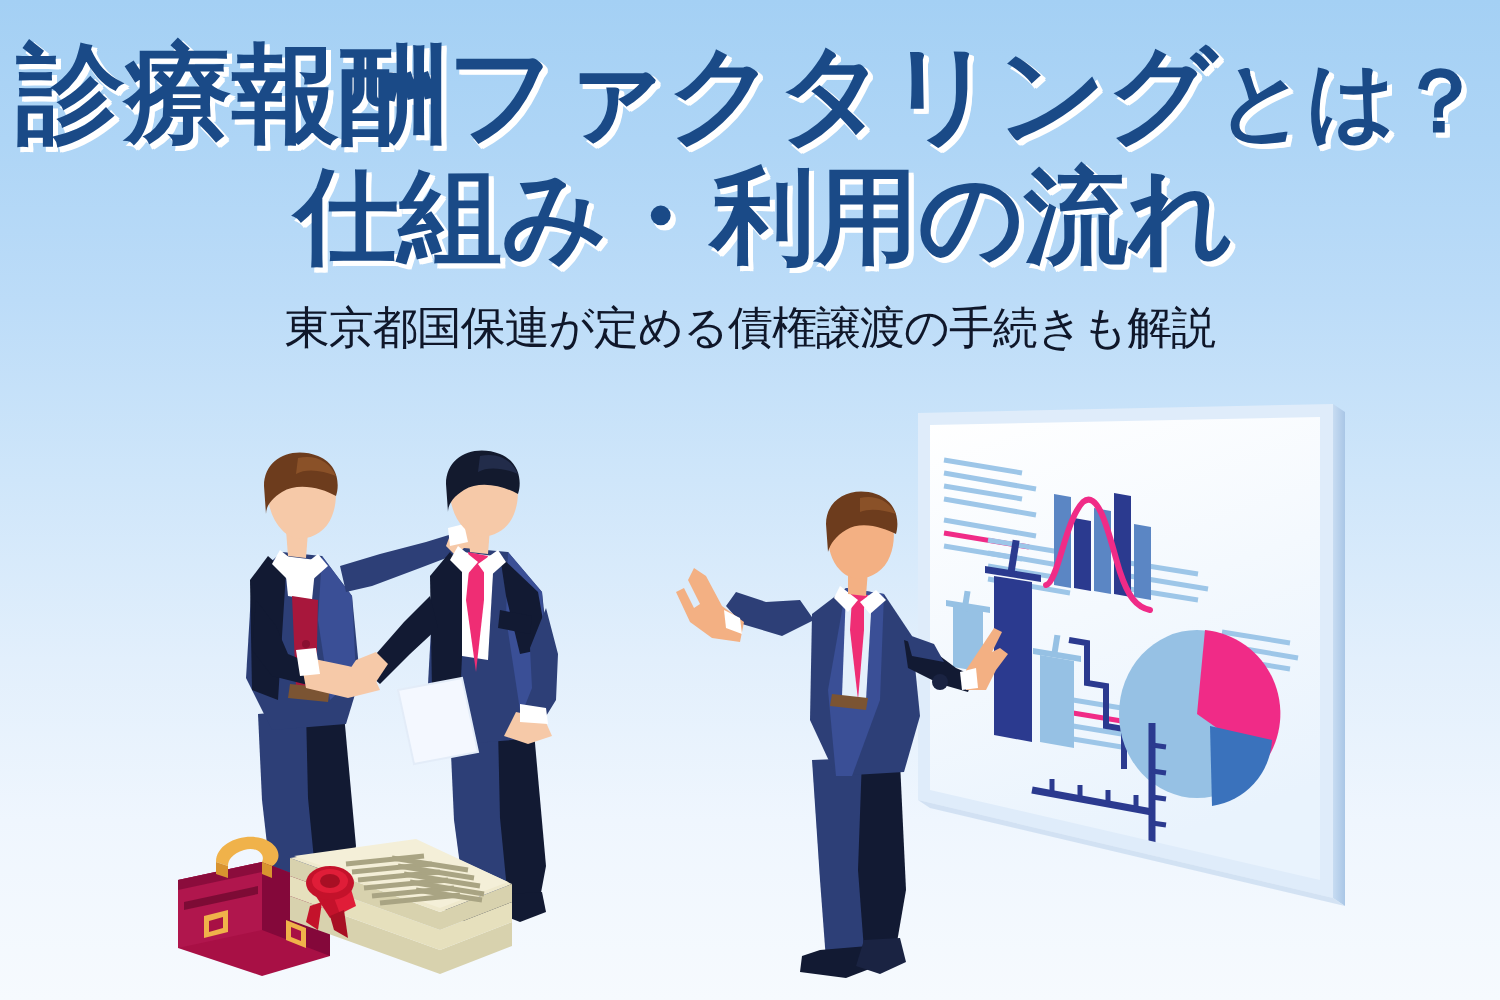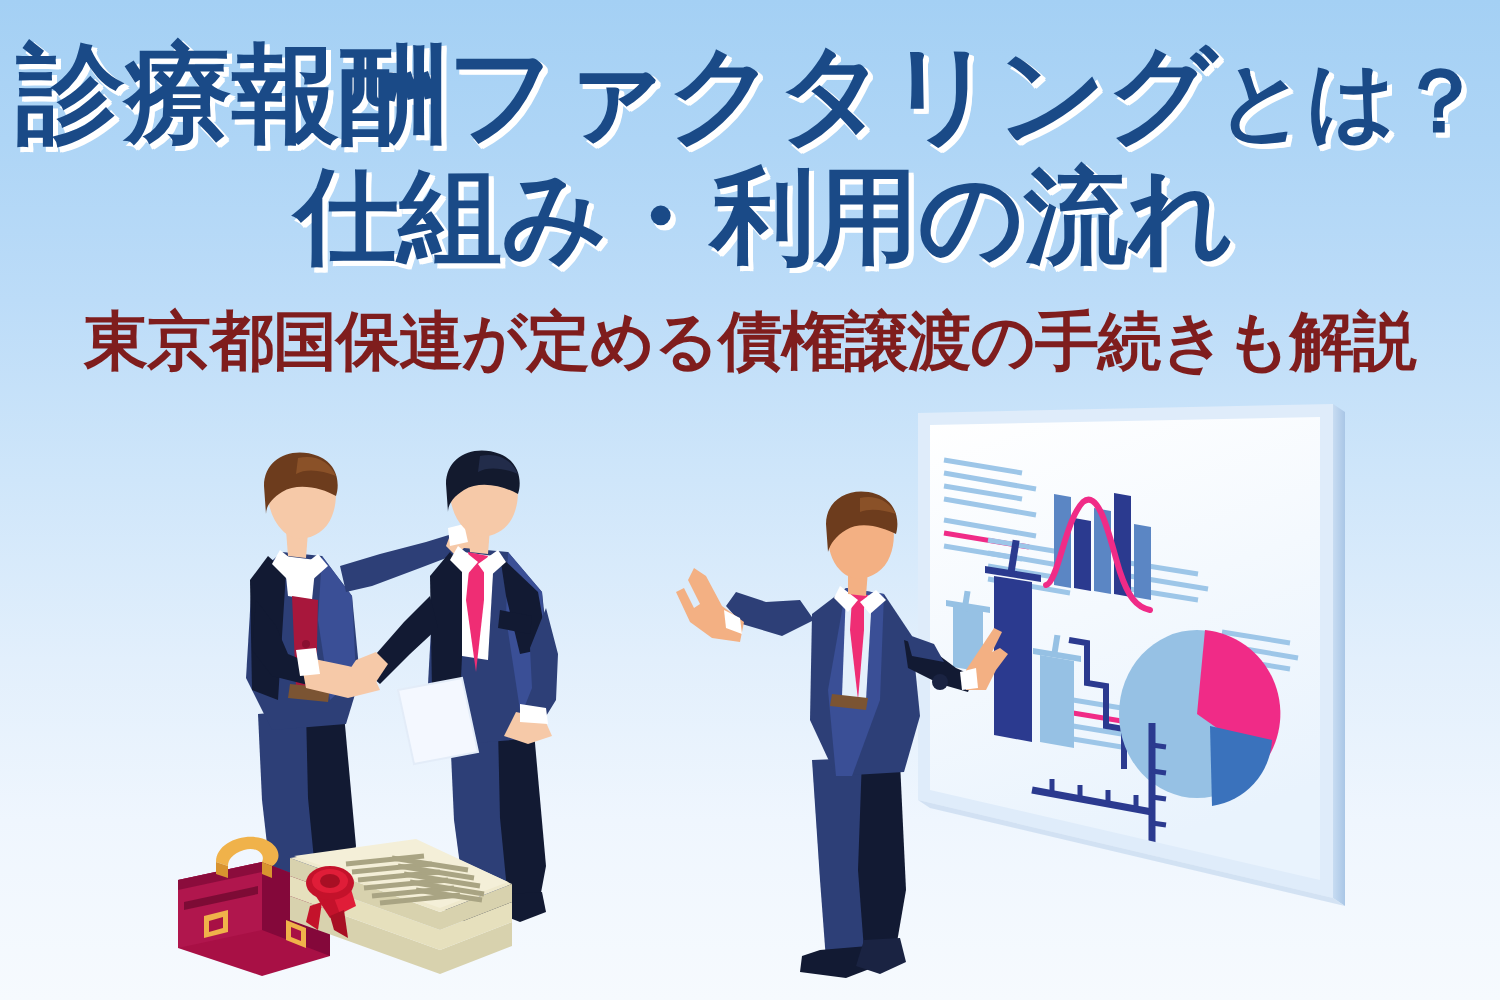--- a/index.html
+++ b/index.html
@@ -35,23 +35,23 @@
        4px 4px 0 #ffffff,
        5px 5px 0 #ffffff,
        3px 5px 0 #ffffff,
        5px 3px 0 #ffffff;
   }
   .title-line-1 { font-size:108px; margin-top:40px; }
   .title-line-1 .tail { font-size:88px; }
   .title-line-2 { font-size:104px; margin-top:16px;margin-left:28px; }
   .subtitle {
     margin-top:30px;
-    font-size:64px;
-    font-weight:bold;
-    color:#7f1d1d;
+    font-size:45px;
+    font-weight:normal;
+    color:#0f172a;
     white-space:nowrap;
     letter-spacing:-1px;
   }
 
   
   .art { position:absolute; left:0; top:0; z-index:10; }
   .art svg { display:block; }
 </style>
 </head>
 <body>

